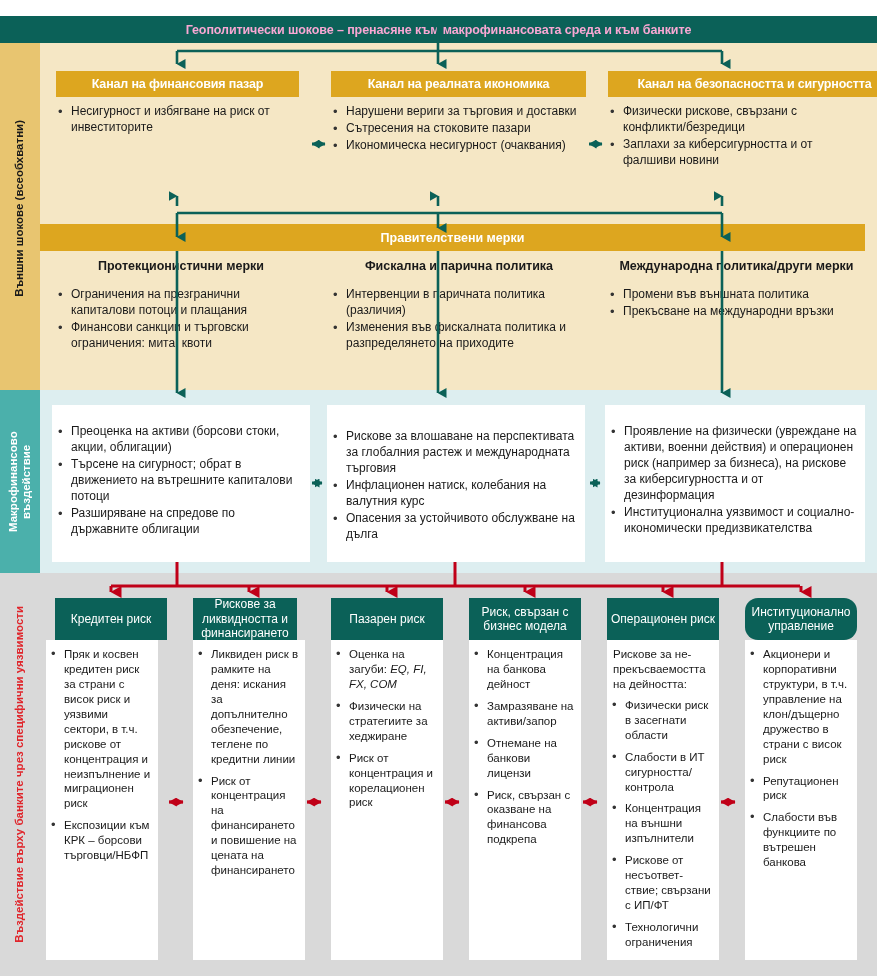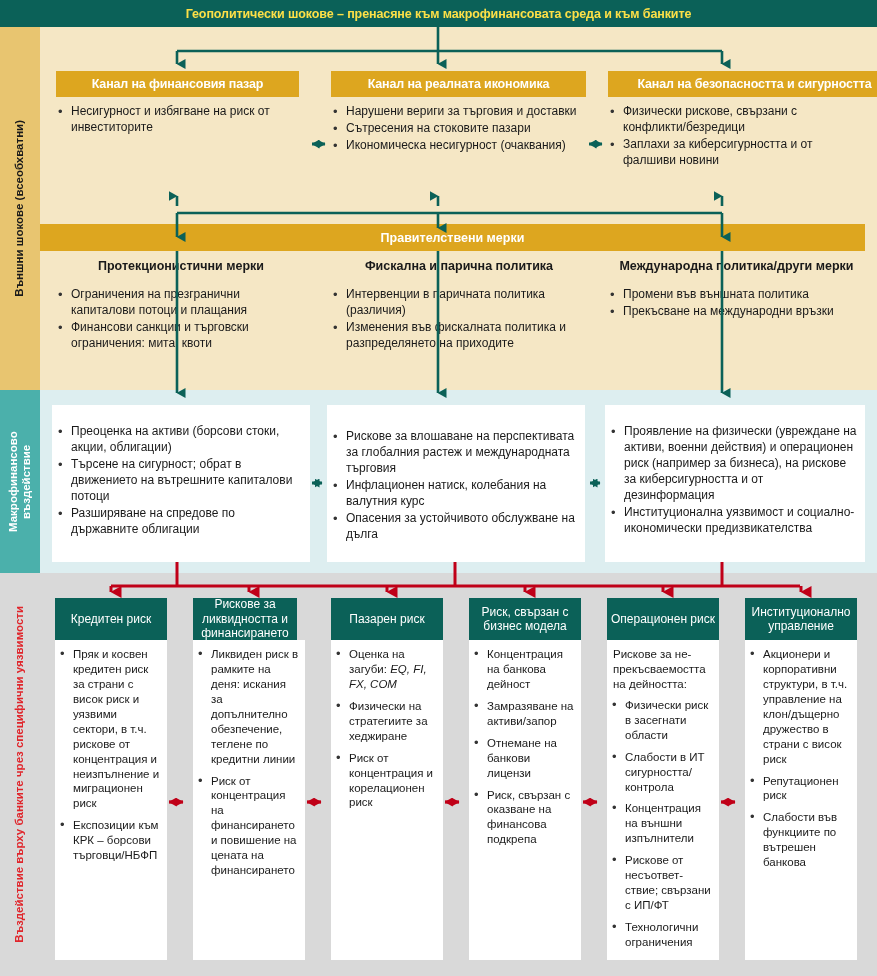--- a/index.html
+++ b/index.html
@@ -6,23 +6,23 @@
   html, body {
     width: 877px; height: 976px;
     font-family: "Liberation Sans", sans-serif;
     background: #ffffff;
     overflow: hidden;
   }
   #root { position: relative; width: 877px; height: 976px; }
 
   
   .title-bar {
-    position: absolute; left: 0; top: 0; width: 877px; height: 27px;
+    position: absolute; left: 0; top: 16px; width: 877px; height: 27px;
     background: #0b6158;
-    color: #fde047;
+    color: #f9a8d4;
     font-size: 12.5px; font-weight: bold;
     display: flex; align-items: center; justify-content: center;
     letter-spacing: -0.1px;
   }
 
   
   .band { position: absolute; left: 0; width: 877px; }
   .band-external { top: 27px; height: 363px; background: #f5e7c5; }
   .band-macro    { top: 390px; height: 183px; background: #ddeef0; }
   .band-bank     { top: 573px; height: 403px; background: #d9d9d9; }
@@ -192,21 +192,21 @@
     </ul>
   </div>
   <div class="macro-box" style="left:605px; top:405px; width:260px; height:157px;">
     <ul class="bl">
       <li>Проявление на физически (увреждане на активи, военни действия) и операционен риск (например за бизнеса), на рискове за киберсигурността и от дезинформация</li>
       <li>Институционална уязвимост и социално-икономически предизвикателства</li>
     </ul>
   </div>
 
   <div class="risk-head" style="left:55px;  top:598px; width:112px; height:42px;">Кредитен риск</div>
-  <div class="risk-body" style="left:55px;  top:640px; width:112px; height:320px;">
+  <div class="risk-body" style="left:46px;  top:640px; width:112px; height:320px;">
     <ul class="bl">
       <li>Пряк и косвен кредитен риск за страни с висок риск и уязвими сектори, в т.ч. рискове от концентрация и неизпълнение и миграционен риск</li>
       <li>Експозиции към КРК – борсови търговци/НБФП</li>
     </ul>
   </div>
 
   <div class="risk-head" style="left:193px; top:598px; width:104px; height:42px;">Рискове за ликвидността и финансирането</div>
   <div class="risk-body" style="left:193px; top:640px; width:112px; height:320px;">
     <ul class="bl">
       <li>Ликвиден риск в рамките на деня: искания за допълнително обезпечение, теглене по кредитни линии</li>
@@ -238,21 +238,21 @@
     <div class="intro" style="padding-left:3px;">Рискове за не-прекъсваемостта на дейността:</div>
     <ul class="bl">
       <li>Физически риск в засегнати области</li>
       <li>Слабости в ИТ сигурността/ контрола</li>
       <li>Концентрация на външни изпълнители</li>
       <li>Рискове от несъответ-ствие; свързани с ИП/ФТ</li>
       <li>Технологични ограничения</li>
     </ul>
   </div>
 
-  <div class="risk-head" style="left:745px; top:598px; width:112px; height:42px;">Институционално управление</div>
+  <div class="risk-head" style="left:745px; top:598px; width:112px; height:42px;border-radius:13px;">Институционално управление</div>
   <div class="risk-body" style="left:745px; top:640px; width:112px; height:320px;">
     <ul class="bl">
       <li>Акционери и корпоративни структури, в т.ч. управление на клон/дъщерно дружество в страни с висок риск</li>
       <li>Репутационен риск</li>
       <li>Слабости във функциите по вътрешен банкова</li>
     </ul>
   </div>
 
   <svg id="wires" viewBox="0 0 877 976">
     <defs>

